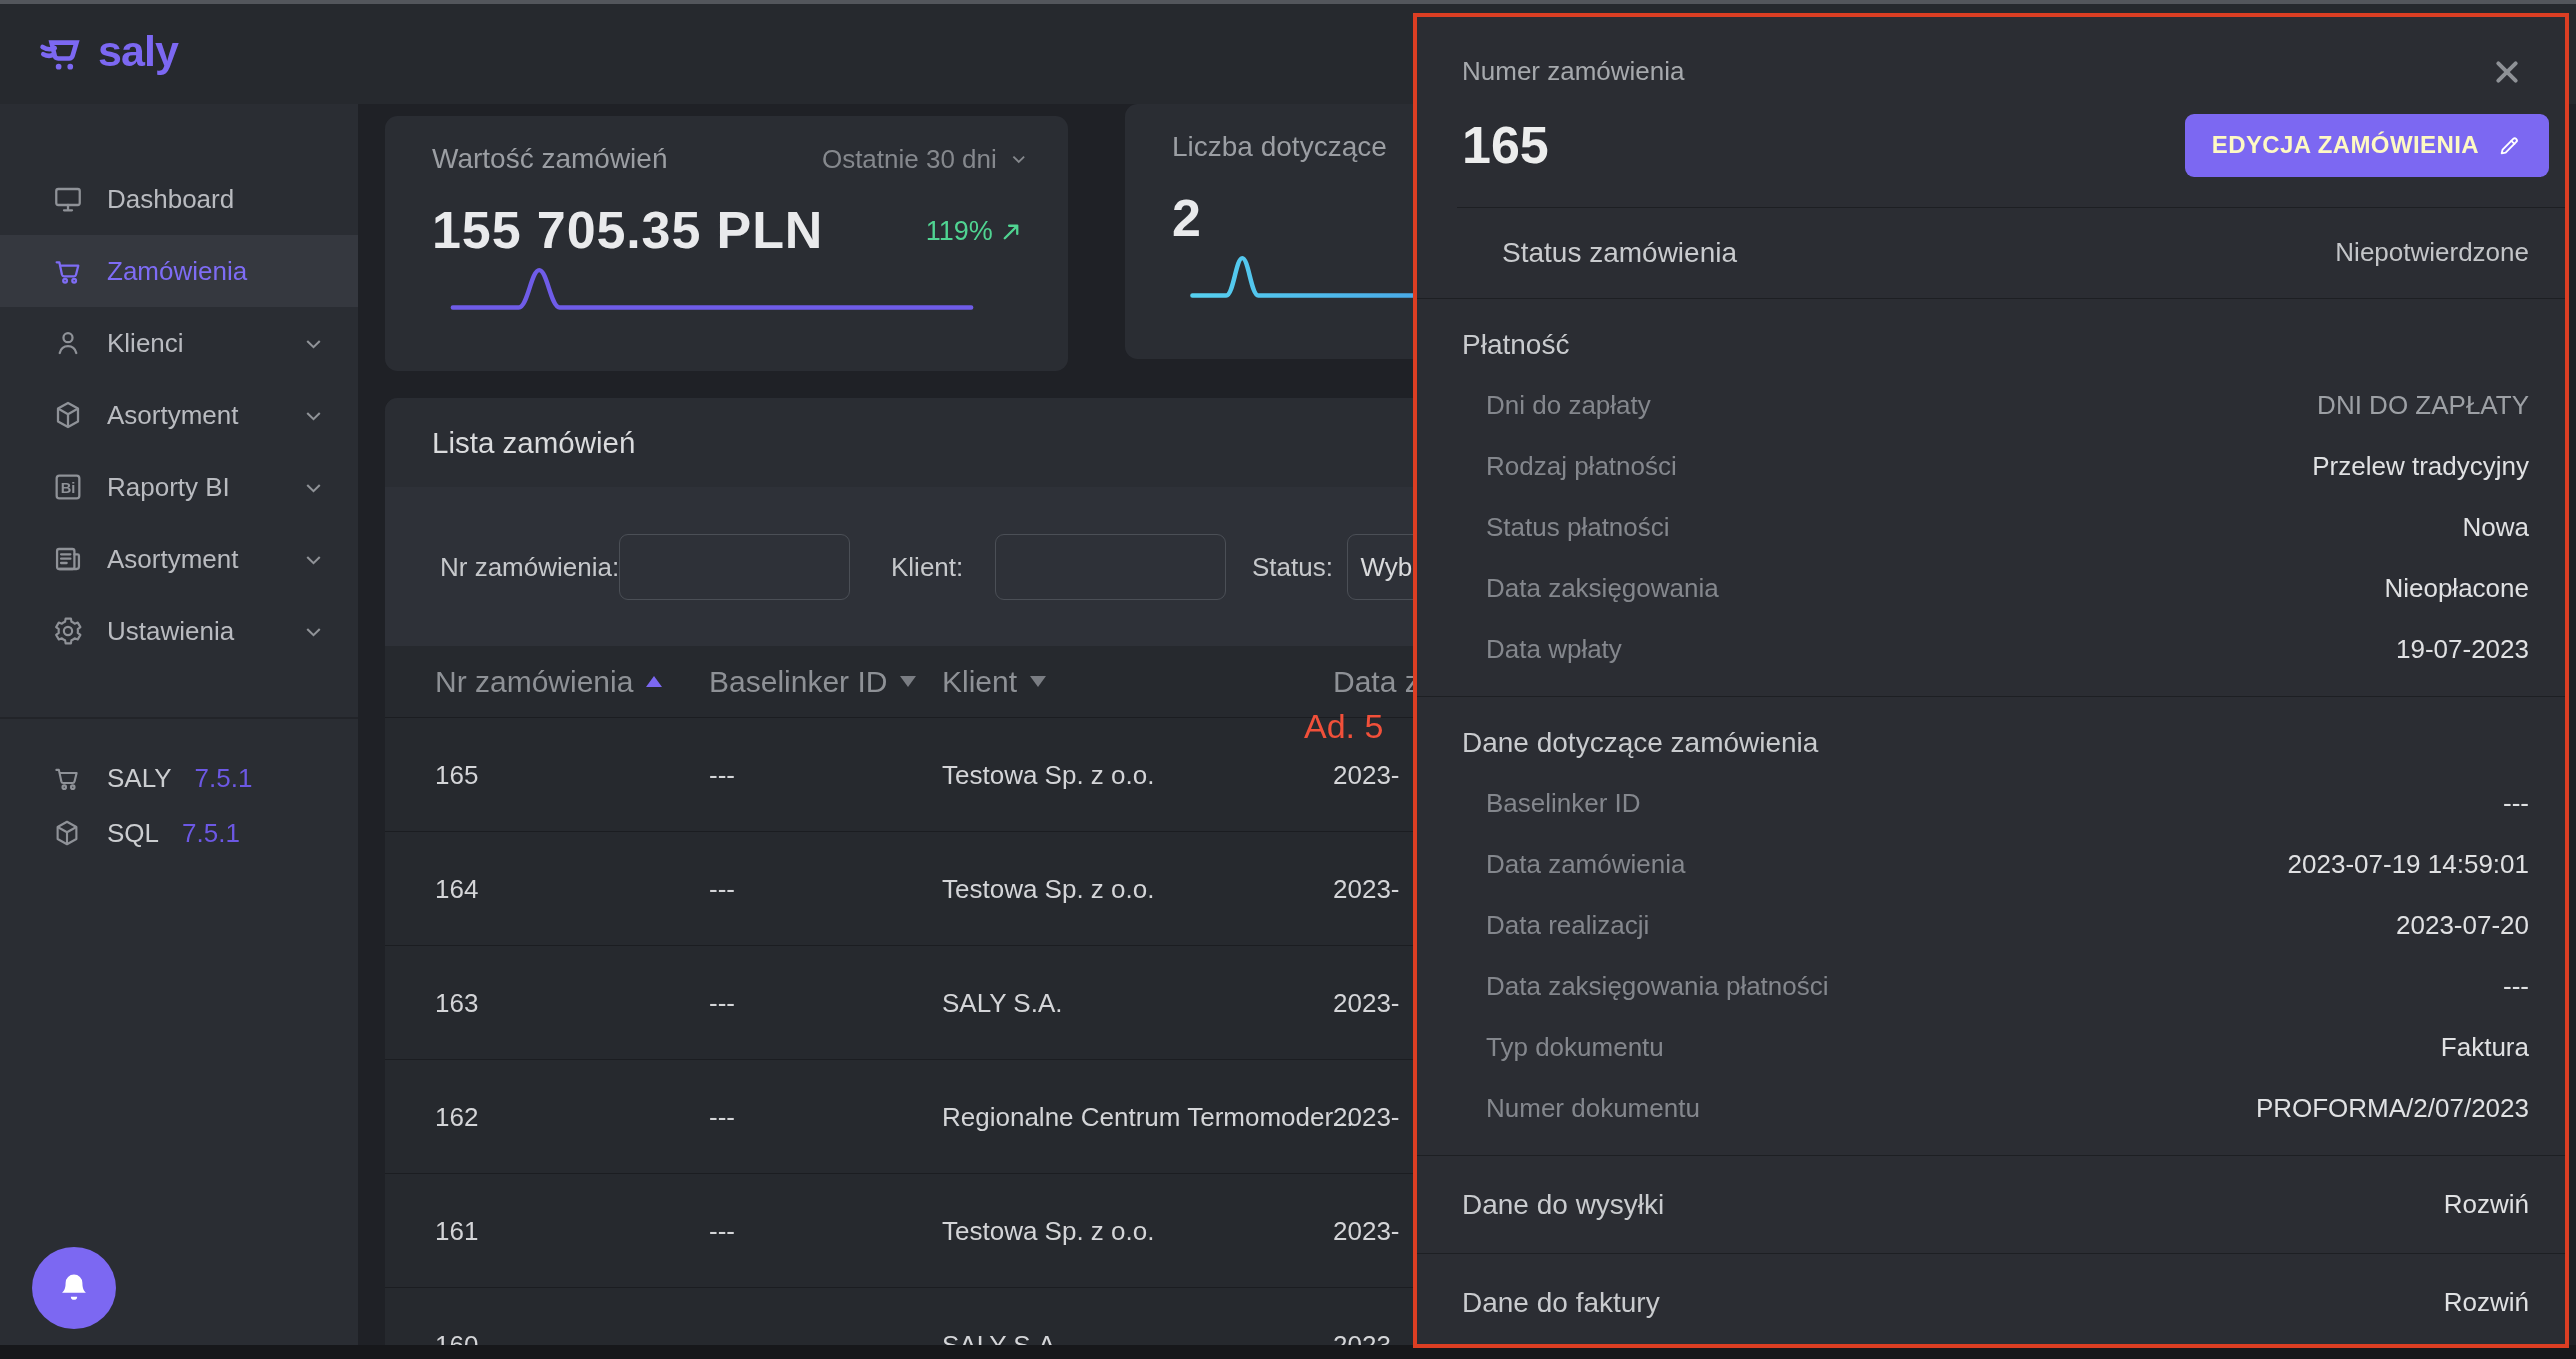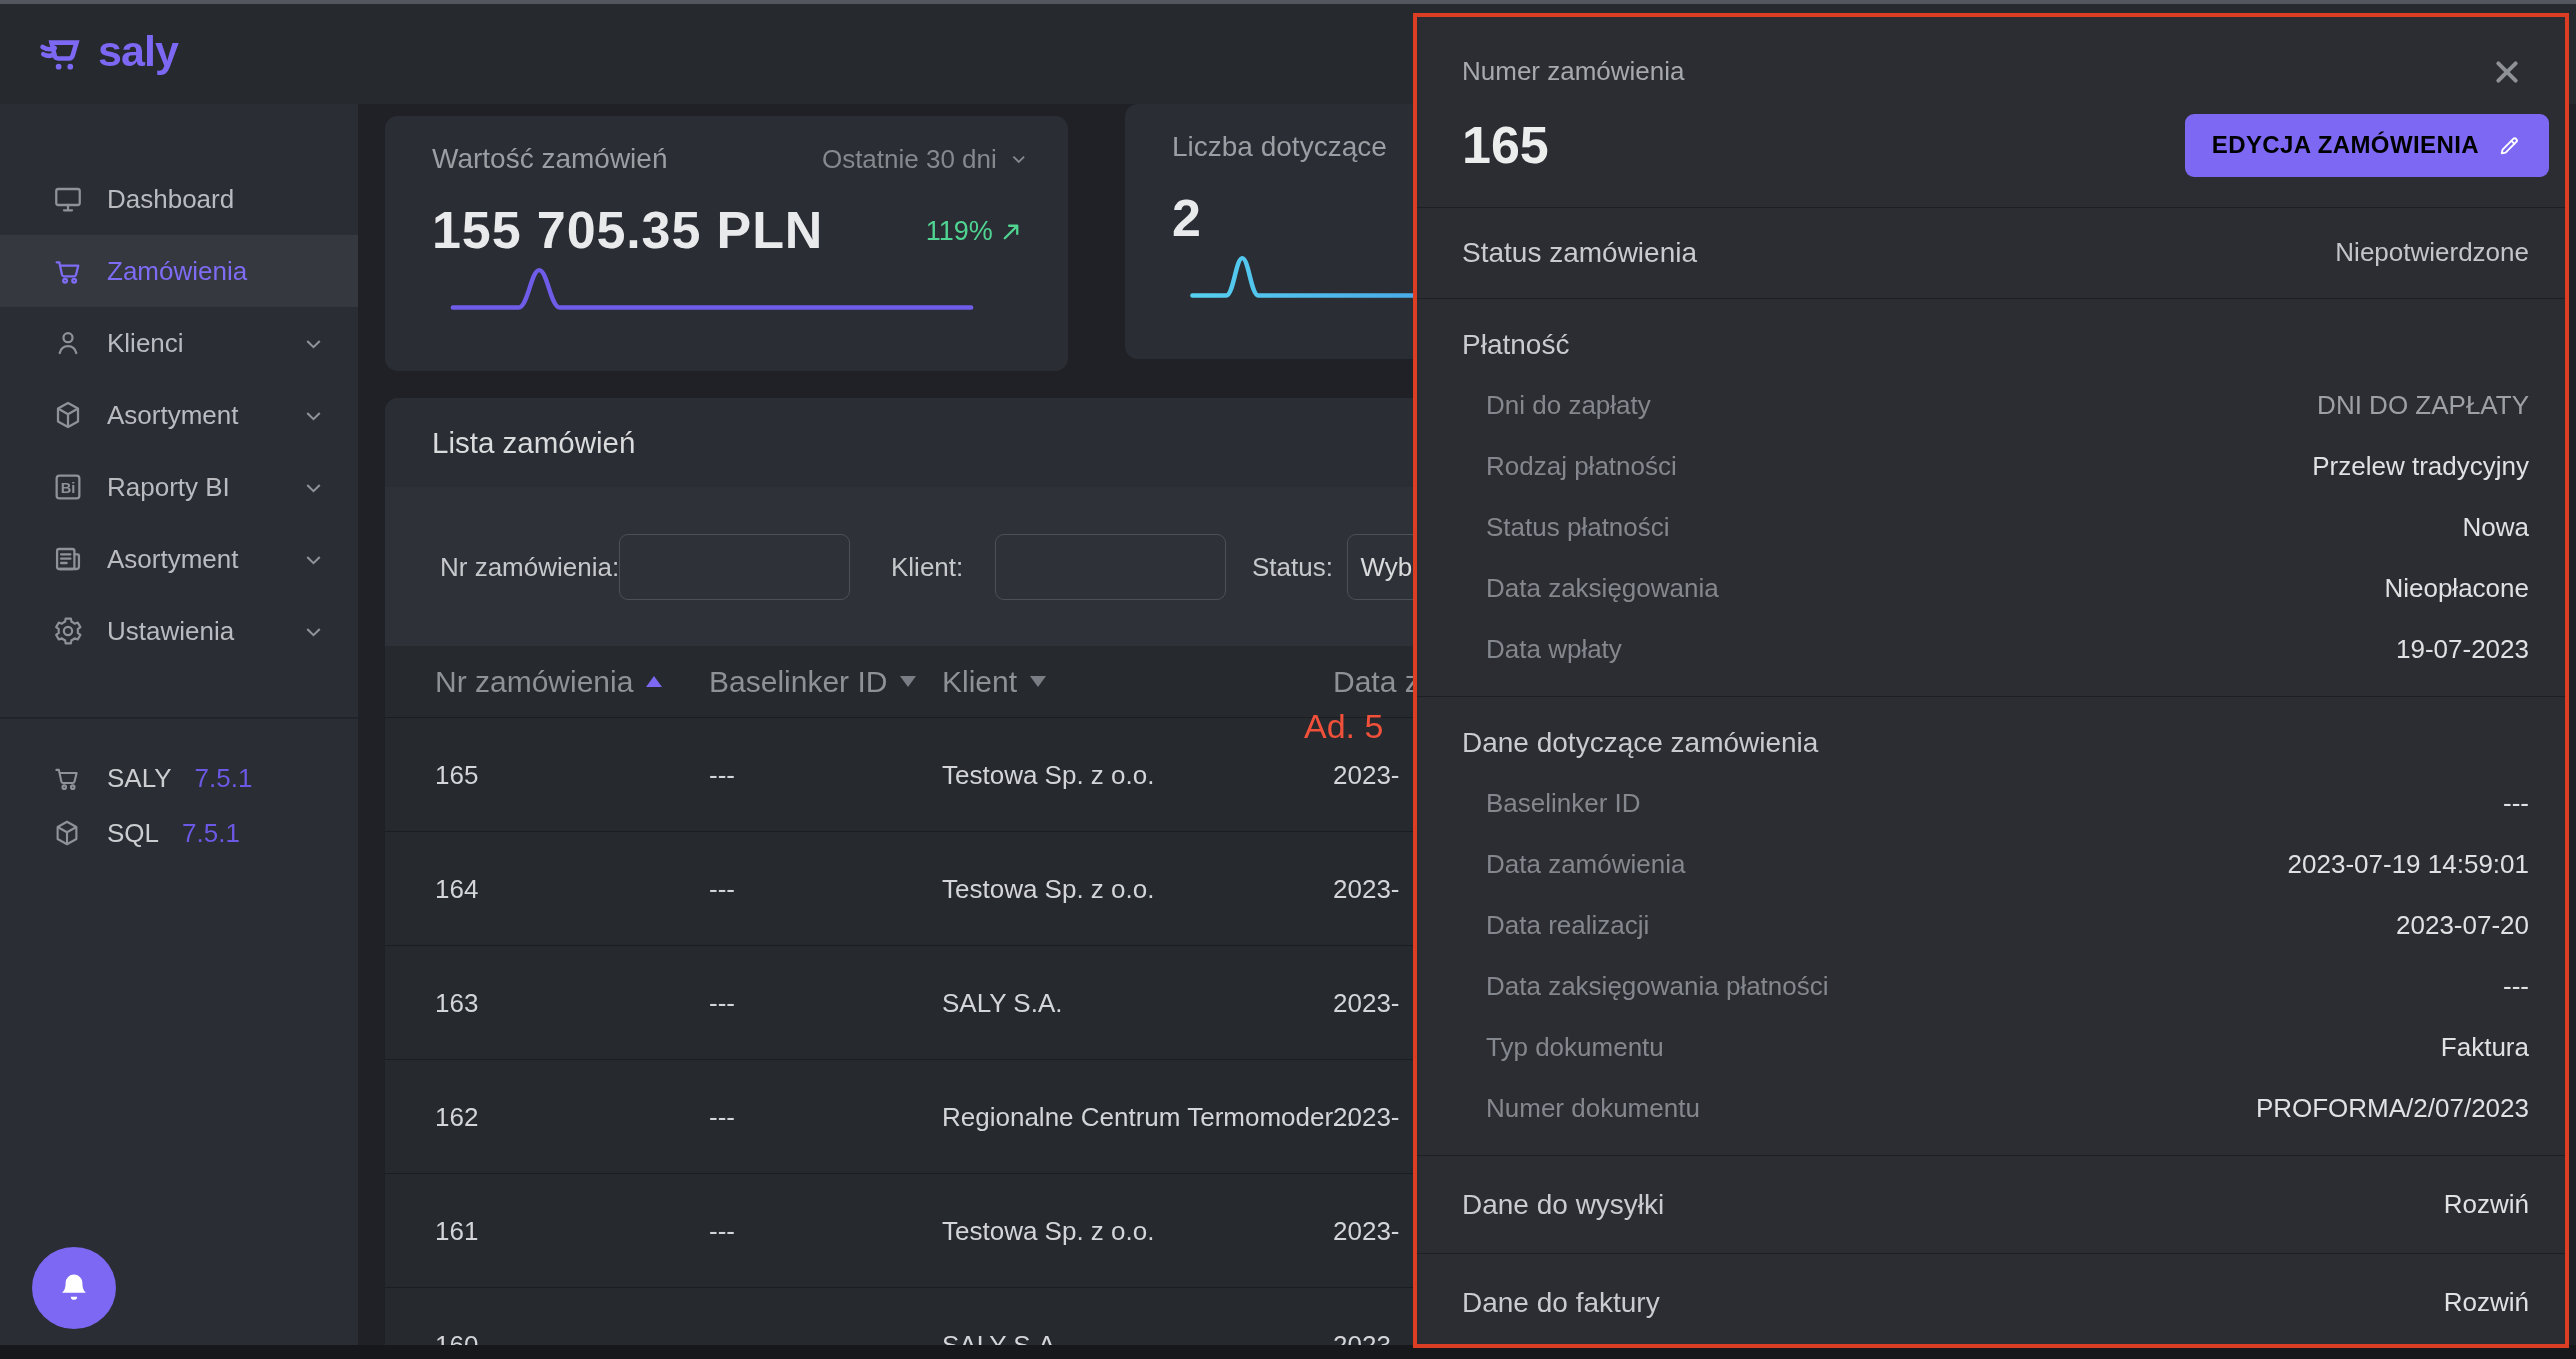--- a/index.html
+++ b/index.html
@@ -52,22 +52,22 @@
 
   .annotation { position:absolute; left:1304px; top:707px; font-size:34px; color:#f1503a; z-index:5; }
 
   
   .panel { position:absolute; left:1413px; top:12.5px; width:1156px; height:1335px; background:#2b2d33; border:4.5px solid #dc3e23; z-index:20; }
   .p-head { position:relative; height:190px; padding:39px 16px 0 45px; }
   .p-head-label { font-size:26px; color:#a6a9ad; }
   .close-btn { position:absolute; top:36px; right:39px; width:39px; height:39px; background:none; border:none; color:#8e9196; cursor:pointer; display:flex; align-items:center; justify-content:center; }
   .order-row { display:flex; justify-content:space-between; align-items:center; margin-top:27px; }
   .order-number { font-size:52px; font-weight:700; color:#eceded; }
-  .edit-btn { display:flex; align-items:center; gap:18px; background:#7c68f2; color:#000000; border:none; border-radius:9px; height:63px; padding:0 27px; font-size:24px; font-weight:700; letter-spacing:0.4px; cursor:pointer; font-family:"Liberation Sans", sans-serif; }
-  .p-status { border-top:1.8px solid #1d1f23; height:91px; display:flex; align-items:center; justify-content:space-between; padding:0 36px 0 45px; }
+  .edit-btn { display:flex; align-items:center; gap:18px; background:#7c68f2; color:#fef9c3; border:none; border-radius:9px; height:63px; padding:0 27px; font-size:24px; font-weight:700; letter-spacing:0.4px; cursor:pointer; font-family:"Liberation Sans", sans-serif; }
+  .p-status { border-top:1.8px solid #1d1f23; height:91px; display:flex; align-items:center; justify-content:space-between; padding:0 36px 0 45px;margin-left:40px; }
   .p-status .t { font-size:28px; font-weight:500; color:#c9cbce; }
   .p-status .v { font-size:26px; color:#c3c5c8; }
   .p-group { border-top:1.8px solid #1d1f23; padding:30px 36px 16px 45px; }
   .p-group-title { font-size:28px; font-weight:500; color:#c9cbce; margin-bottom:14.3px; }
   .p-kv { display:flex; justify-content:space-between; align-items:center; height:61px;margin-left:24px; }
   .p-kv .k { font-size:26px; color:#84878d; }
   .p-kv .v { font-size:26px; color:#e0e1e3; }
   .p-kv .v.muted { color:#9da0a5; }
   .p-expand { border-top:1.8px solid #1d1f23; height:98px; display:flex; align-items:center; justify-content:space-between; padding:0 36px 0 45px; }
   .p-expand .t { font-size:28px; font-weight:500; color:#c9cbce; }

